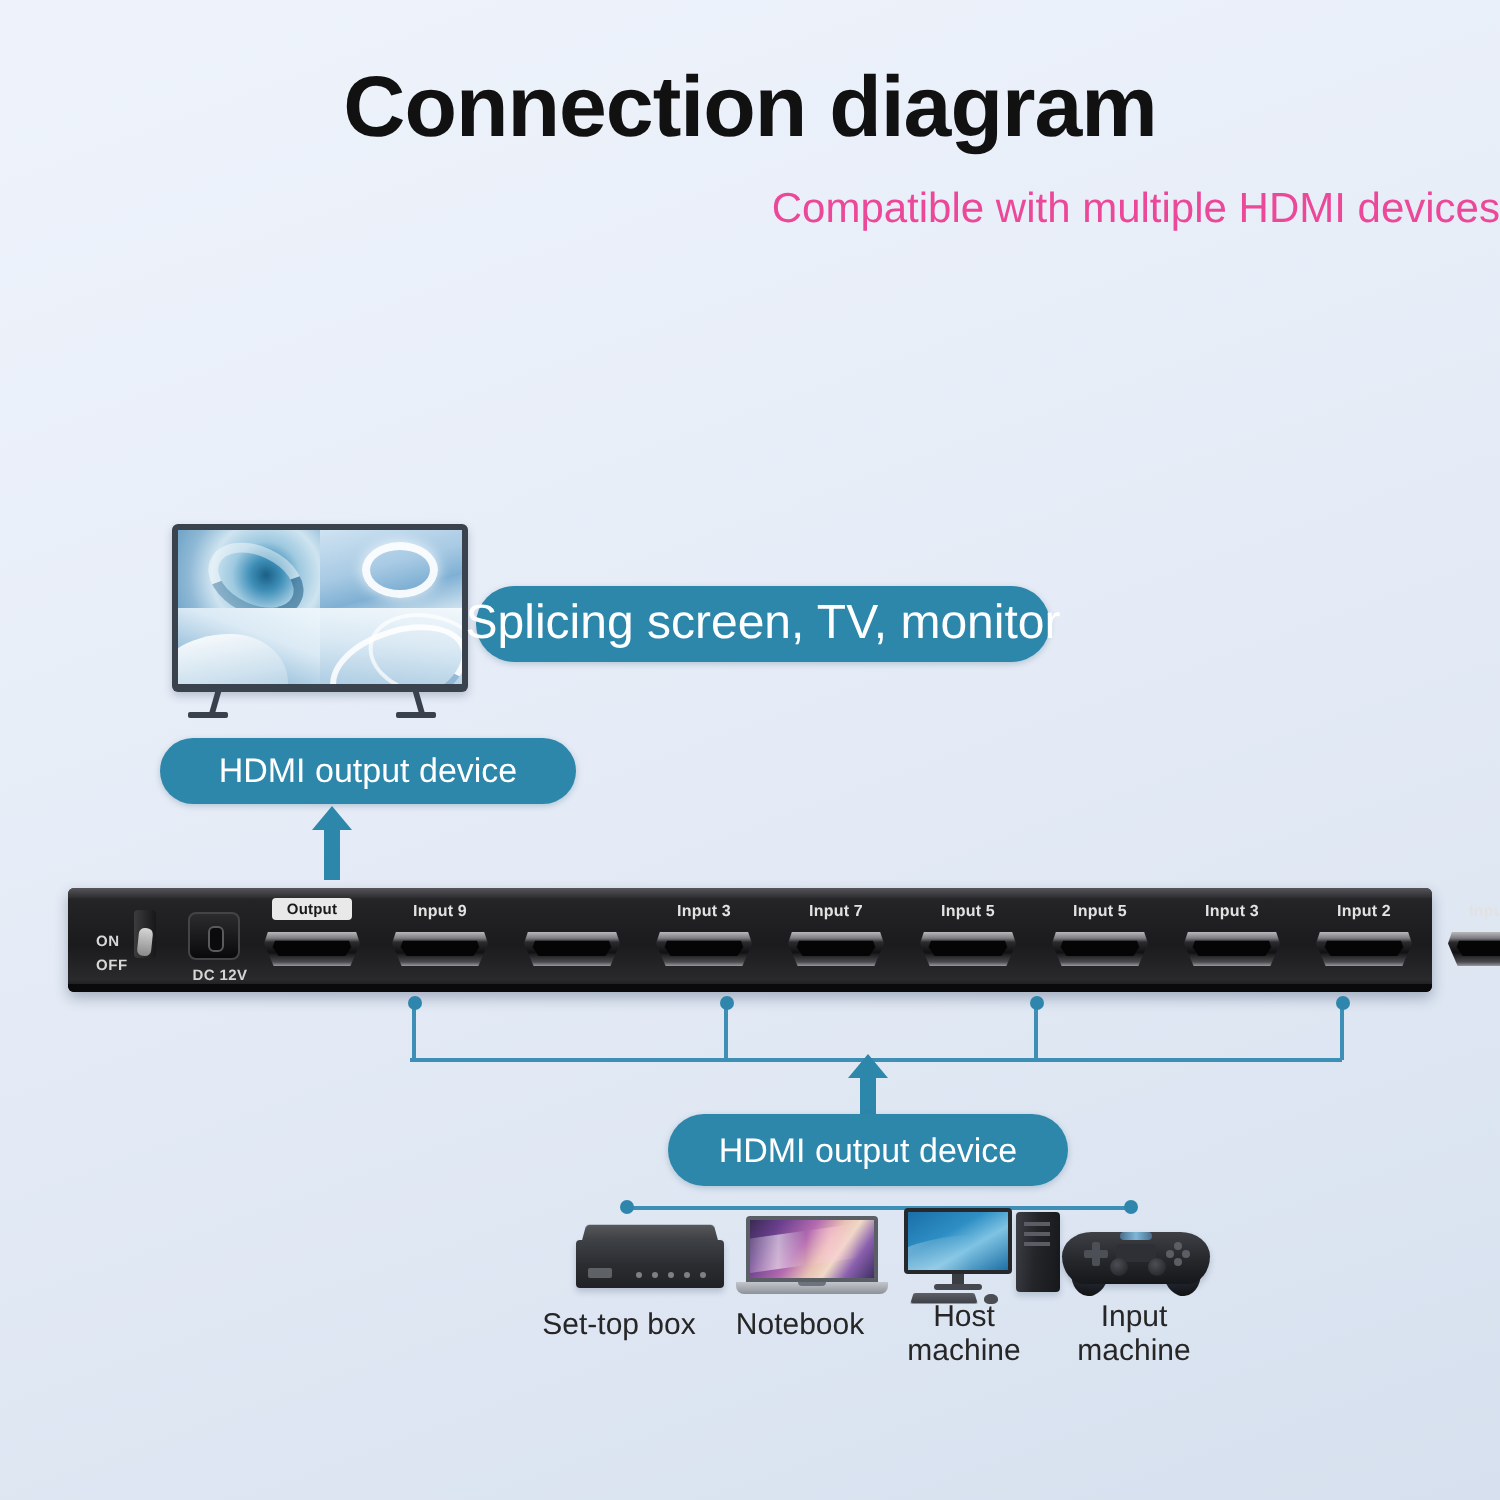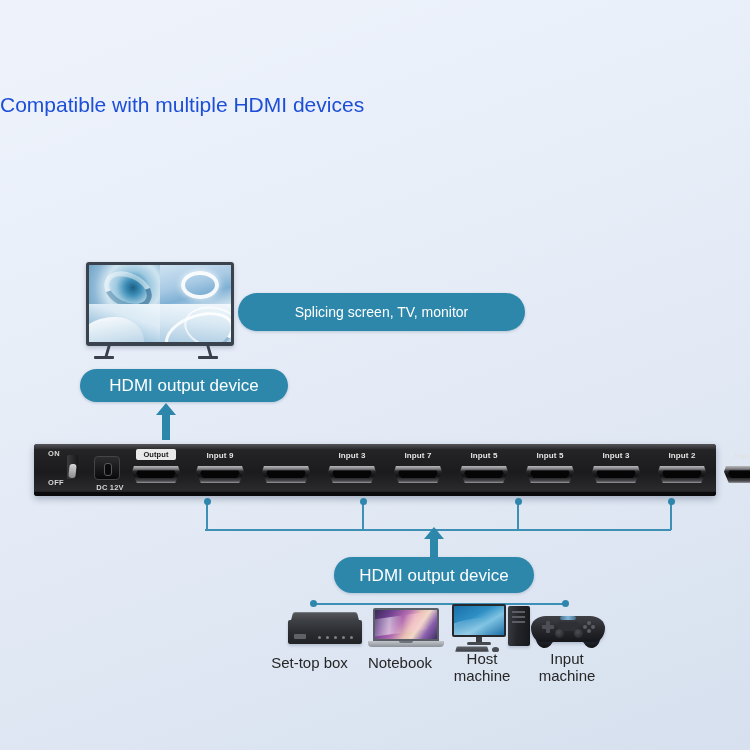--- a/index.html
+++ b/index.html
@@ -10,22 +10,22 @@
     position:relative;
   }
   .stage{position:absolute;inset:0;}
 
   
   .title{
     position:absolute;left:0;right:0;top:30px;text-align:center;
     font-size:43px;font-weight:bold;color:#111;letter-spacing:-0.5px;
   }
   .subtitle{
-    position:absolute;left:0;right:0;top:93px;text-align:left;
-    font-size:21px;color:#1d4ed8;
+    position:absolute;left:0;right:0;top:93px;text-align:right;
+    font-size:21px;color:#ec4899;
   }
 
   
   .tv{position:absolute;left:86px;top:262px;width:148px;height:84px;}
   .tv-bezel{
     position:absolute;inset:0;background:#3a424d;border-radius:3px;
     padding:3px;box-sizing:border-box;
     box-shadow:0 2px 4px rgba(40,60,90,.25);
   }
   .tv-screen{
@@ -75,21 +75,21 @@
   .tv-stand-r{left:122px;transform:skewX(16deg);}
   .tv-foot-l,.tv-foot-r{
     position:absolute;width:20px;height:3px;background:#39414c;top:94px;border-radius:1px;
   }
   .tv-foot-l{left:8px;}
   .tv-foot-r{left:112px;}
 
   
   .pill{
     position:absolute;background:#2d87ab;color:#fff;border-radius:22px;
-    font-size:14px;line-height:1;display:flex;align-items:center;justify-content:center;
+    font-size:24px;line-height:1;display:flex;align-items:center;justify-content:center;
     box-shadow:0 1px 3px rgba(30,80,110,.25);
     white-space:nowrap;
   }
   .pill-splice{left:238px;top:293px;width:287px;height:38px;}
   .pill-out-top{left:80px;top:369px;width:208px;height:33px;font-size:17px;}
   .pill-out-bot{left:334px;top:557px;width:200px;height:36px;font-size:17px;}
 
   
   .arrow-up{
     position:absolute;width:0;height:0;
@@ -115,21 +115,21 @@
     border-radius:3px 3px 0 0;
   }
   .splitter:after{
     content:"";position:absolute;left:0;right:0;bottom:0;height:4px;
     background:#0a0a0c;border-radius:0 0 3px 3px;
   }
   .sw-on,.sw-off{
     position:absolute;left:14px;color:#d8d8d8;font-size:7.5px;font-weight:bold;
     letter-spacing:.3px;
   }
-  .sw-on{top:5px;}
+  .sw-on{top:22px;}
   .sw-off{top:34px;}
   .toggle{
     position:absolute;left:33px;top:11px;width:11px;height:24px;
     background:linear-gradient(90deg,#3c3c3f,#17171a);border-radius:2px;
   }
   .toggle-lever{
     position:absolute;left:35px;top:20px;width:7px;height:14px;
     background:linear-gradient(180deg,#d6d6d6,#8a8a8a);border-radius:3px;
     transform:rotate(6deg);
   }
@@ -301,20 +301,21 @@
     background:radial-gradient(circle at 40% 35%,#4b4e54,#1c1d20);
   }
   .gp-stick-l{left:24px;}
   .gp-stick-r{left:43px;}
 </style>
 </head>
 <body>
 
 <div class="stage">
 
+  <div class="title">Connection diagram</div>
   <div class="subtitle">Compatible with multiple HDMI devices</div>
 
   <div class="tv">
     <div class="tv-bezel"></div>
     <div class="tv-screen">
       <div class="q q1"></div>
       <div class="q q2"></div>
       <div class="q q3"></div>
       <div class="q q4"></div>
     </div>

